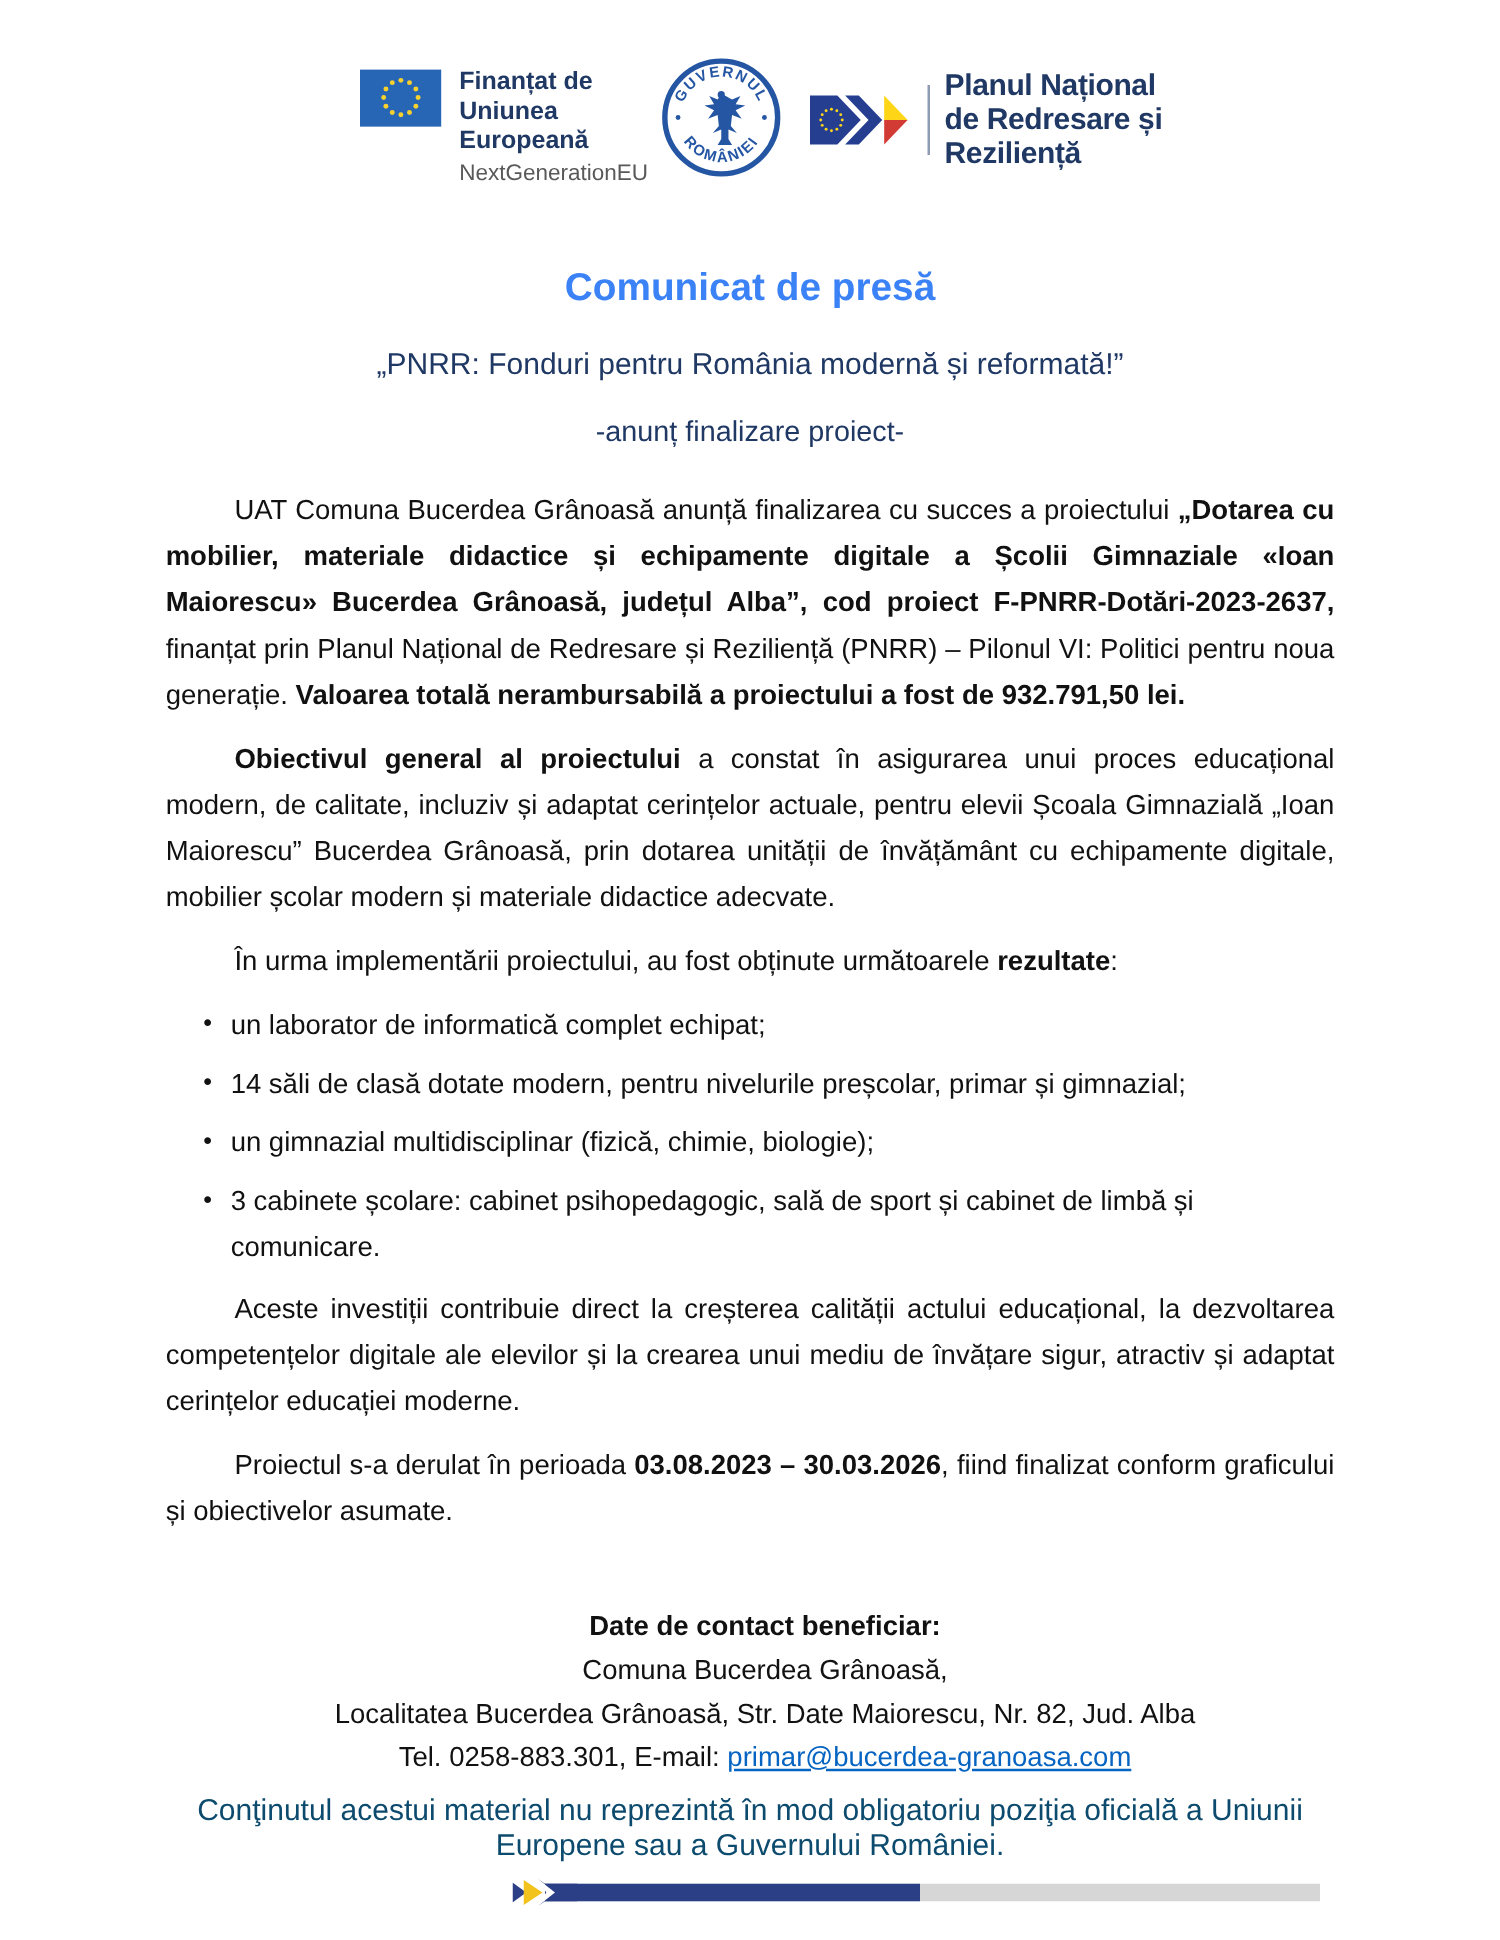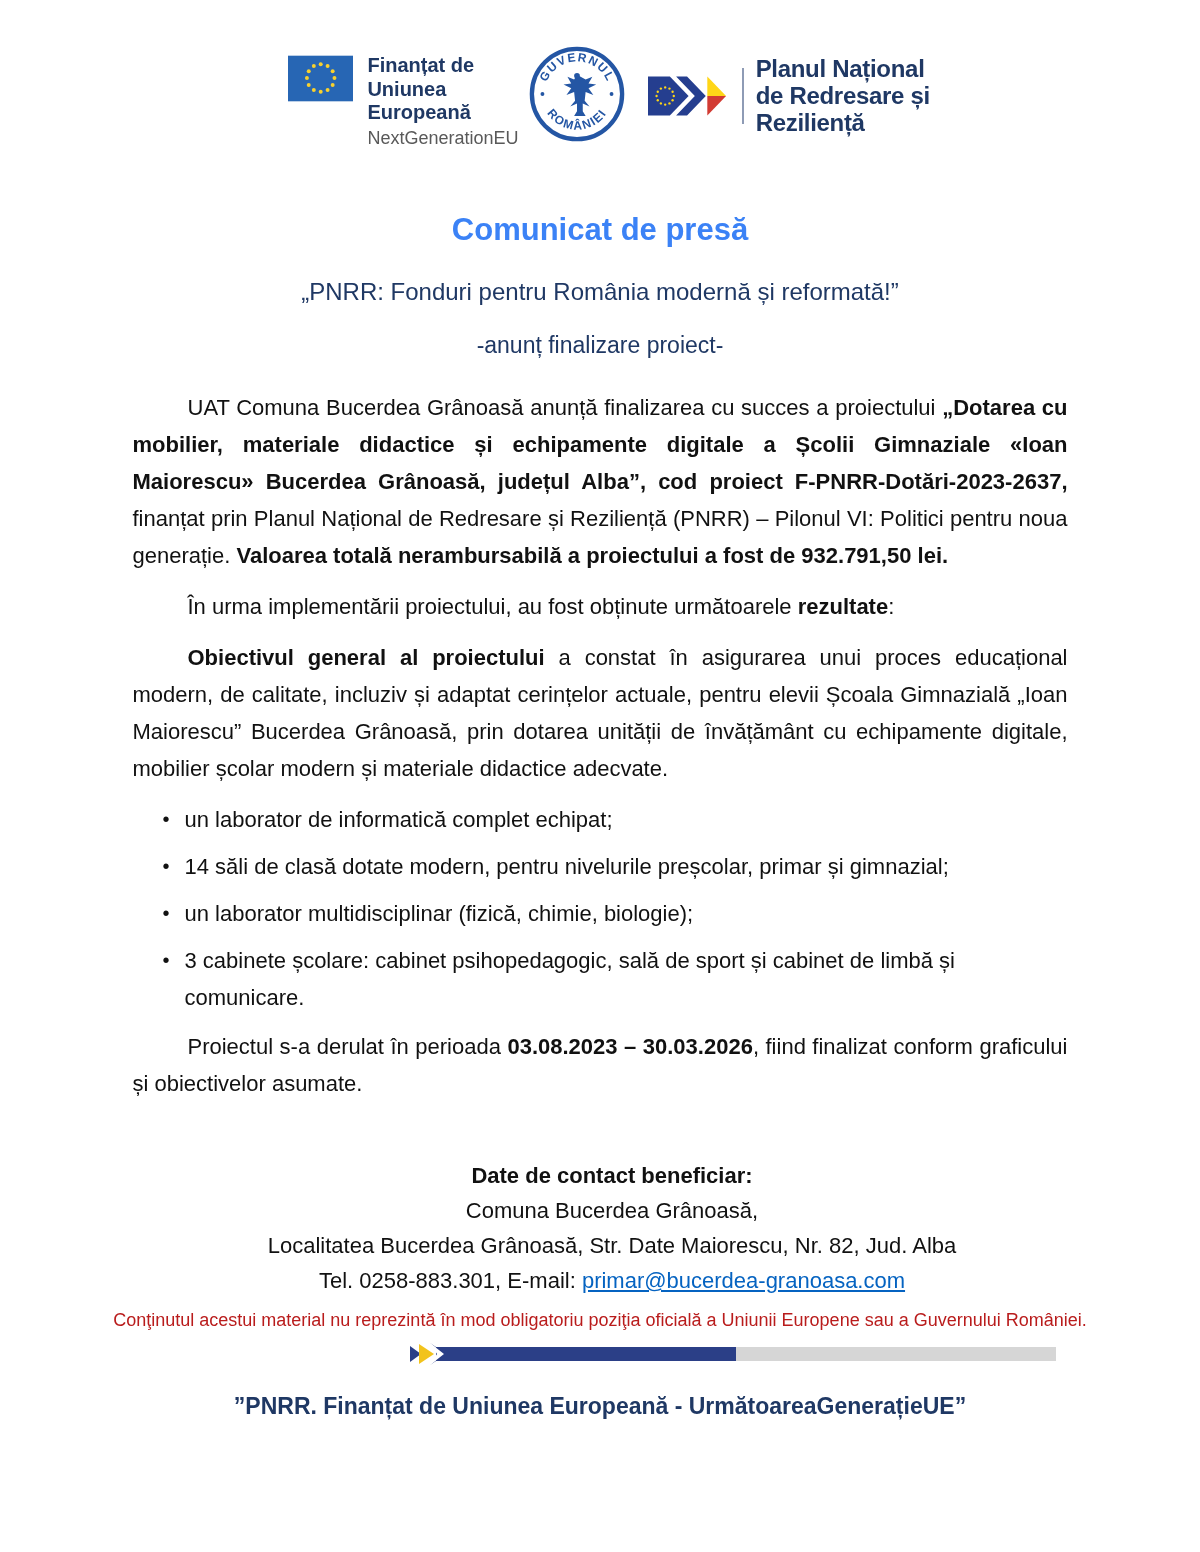--- a/index.html
+++ b/index.html
@@ -34,21 +34,21 @@
   .bullet{display:flex;align-items:flex-start;margin:0 0 10px 30px;
     font-size:22px;line-height:37px;color:#111;}
   .bullet .dot{width:14px;flex:0 0 14px;font-size:20px;line-height:37px;}
   .bullet .btxt{padding-left:8px;}
   
   .contact{margin-top:56px;text-align:center;font-size:22px;line-height:35px;color:#111;padding-left:24px;}
   .contact .chead{font-weight:bold;}
   a.link{text-decoration:underline;cursor:pointer;}
   .email{color:#0563C1;}
   
-  .disclaimer{margin-top:12px;text-align:center;font-size:18px;color:#b91c1c;}
+  .disclaimer{margin-top:12px;text-align:center;font-size:24px;color:#0c4a6e;}
   .progress-wrap{position:relative;height:26px;margin:10px 0 0 308px;width:642px;}
   .bar-gray{position:absolute;left:22px;right:0;top:6px;height:14px;background:#d6d6d6;}
   .bar-blue{position:absolute;left:22px;top:6px;height:14px;width:300px;background:#2b3f87;}
   .bar-arrows{position:absolute;left:-4px;top:0;}
   .quote{margin-top:26px;text-align:center;font-size:23px;font-weight:bold;color:#1F3864;}
 </style>
 </head>
 <body>
 
 <div class="page">
@@ -133,43 +133,44 @@
   </div>
 
   <div class="title">Comunicat de presă</div>
   <div class="subtitle">„PNRR: Fonduri pentru România modernă și reformată!”</div>
   <div class="subsubtitle">-anunț finalizare proiect-</div>
 
   <div class="content">
 
     <p class="para"><span>UAT Comuna Bucerdea Grânoasă anunță finalizarea cu succes a proiectului </span><b>„Dotarea cu mobilier, materiale didactice și echipamente digitale a Școlii Gimnaziale «Ioan Maiorescu» Bucerdea Grânoasă, județul Alba”, cod proiect F-PNRR-Dotări-2023-2637,</b><span> finanțat prin Planul Național de Redresare și Reziliență (PNRR) – Pilonul VI: Politici pentru noua generație. </span><b>Valoarea totală nerambursabilă a proiectului a fost de 932.791,50 lei.</b></p>
 
+    <p class="para"><b>Obiectivul general al proiectului</b><span> a constat în asigurarea unui proces educațional modern, de calitate, incluziv și adaptat cerințelor actuale, pentru elevii Școala Gimnazială „Ioan Maiorescu” Bucerdea Grânoasă, prin dotarea unității de învățământ cu echipamente digitale, mobilier școlar modern și materiale didactice adecvate.</span></p>
+
     <p class="para"><span>În urma implementării proiectului, au fost obținute următoarele </span><b>rezultate</b><span>:</span></p>
-
-    <p class="para"><b>Obiectivul general al proiectului</b><span> a constat în asigurarea unui proces educațional modern, de calitate, incluziv și adaptat cerințelor actuale, pentru elevii Școala Gimnazială „Ioan Maiorescu” Bucerdea Grânoasă, prin dotarea unității de învățământ cu echipamente digitale, mobilier școlar modern și materiale didactice adecvate.</span></p>
 
     <div class="bullets">
       <div class="bullet">
         <span class="dot">•</span>
         <span class="btxt">un laborator de informatică complet echipat;</span>
       </div>
       <div class="bullet">
         <span class="dot">•</span>
         <span class="btxt">14 săli de clasă dotate modern, pentru nivelurile preșcolar, primar și gimnazial;</span>
       </div>
       <div class="bullet">
         <span class="dot">•</span>
-        <span class="btxt">un laborator multidisciplinar (fizică, chimie, biologie);</span>
+        <span class="btxt">un gimnazial multidisciplinar (fizică, chimie, biologie);</span>
       </div>
       <div class="bullet">
         <span class="dot">•</span>
         <span class="btxt">3 cabinete școlare: cabinet psihopedagogic, sală de sport și cabinet de limbă și comunicare.</span>
       </div>
     </div>
 
+    <p class="para">Aceste investiții contribuie direct la creșterea calității actului educațional, la dezvoltarea competențelor digitale ale elevilor și la crearea unui mediu de învățare sigur, atractiv și adaptat cerințelor educației moderne.</p>
 
     <p class="para"><span>Proiectul s-a derulat în perioada </span><b>03.08.2023 – 30.03.2026</b><span>, fiind finalizat conform graficului și obiectivelor asumate.</span></p>
   </div>
 
   <div class="contact">
     <div class="chead">Date de contact beneficiar:</div>
     <div>Comuna Bucerdea Grânoasă,</div>
     <div>Localitatea Bucerdea Grânoasă, Str. Date Maiorescu, Nr. 82, Jud. Alba</div>
     <div><span>Tel. 0258-883.301, E-mail: </span><a class="link email">primar@bucerdea-granoasa.com</a></div>
   </div>

